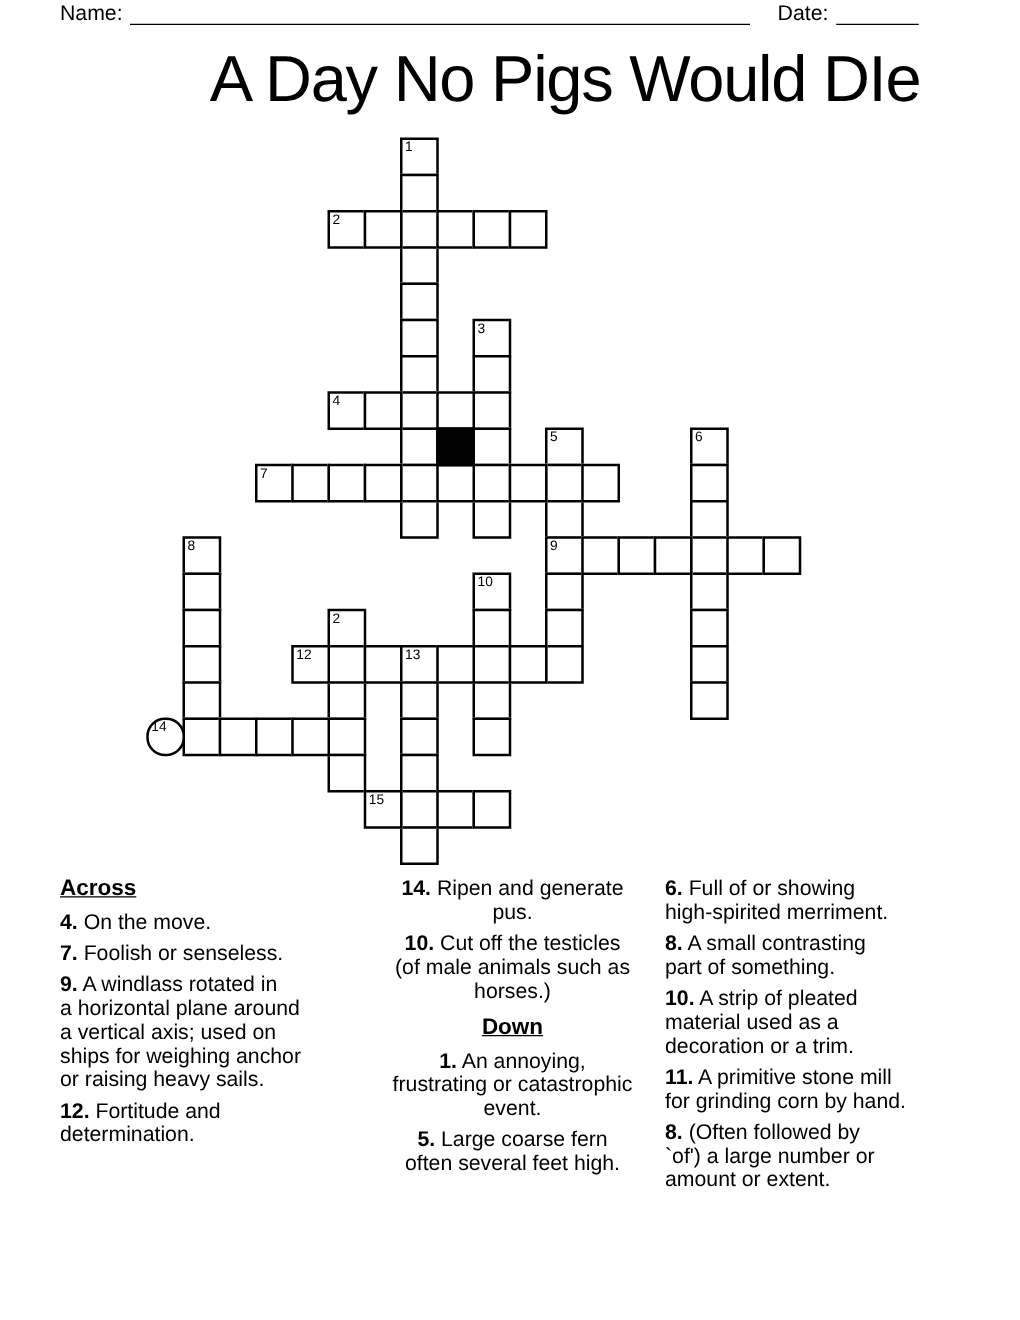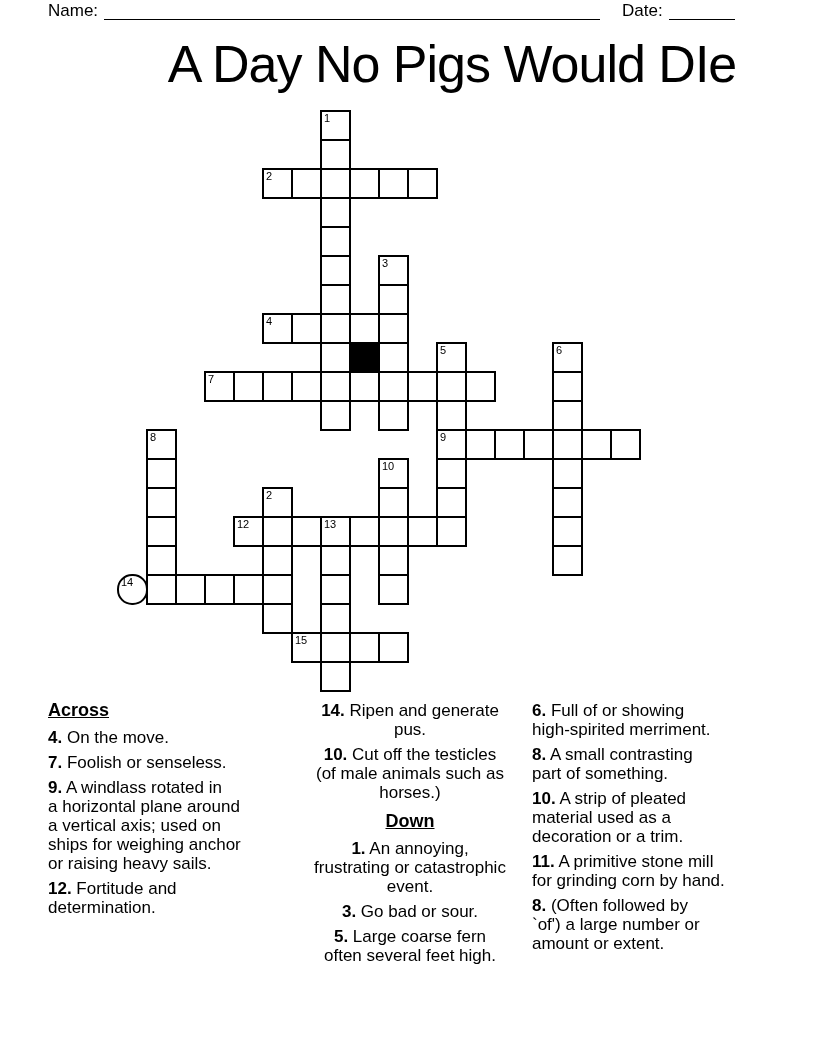--- a/index.html
+++ b/index.html
@@ -228,21 +228,20 @@
   <div class="clue-col" id="clue-col-2">
       <p class="clue"><b class="num">14.</b><span class="txt"> Ripen and generate
 pus.</span></p>
       <p class="clue"><b class="num">10.</b><span class="txt"> Cut off the testicles
 (of male animals such as
 horses.)</span></p>
       <div class="clue-heading">Down</div>
       <p class="clue"><b class="num">1.</b><span class="txt"> An annoying,
 frustrating or catastrophic
 event.</span></p>
-      <p class="clue"><b class="num">3.</b><span class="txt"> Go bad or sour.</span></p>
       <p class="clue"><b class="num">5.</b><span class="txt"> Large coarse fern
 often several feet high.</span></p>
     </div>
   <div class="clue-col" id="clue-col-3">
       <p class="clue"><b class="num">6.</b><span class="txt"> Full of or showing
 high-spirited merriment.</span></p>
       <p class="clue"><b class="num">8.</b><span class="txt"> A small contrasting
 part of something.</span></p>
       <p class="clue"><b class="num">10.</b><span class="txt"> A strip of pleated
 material used as a

